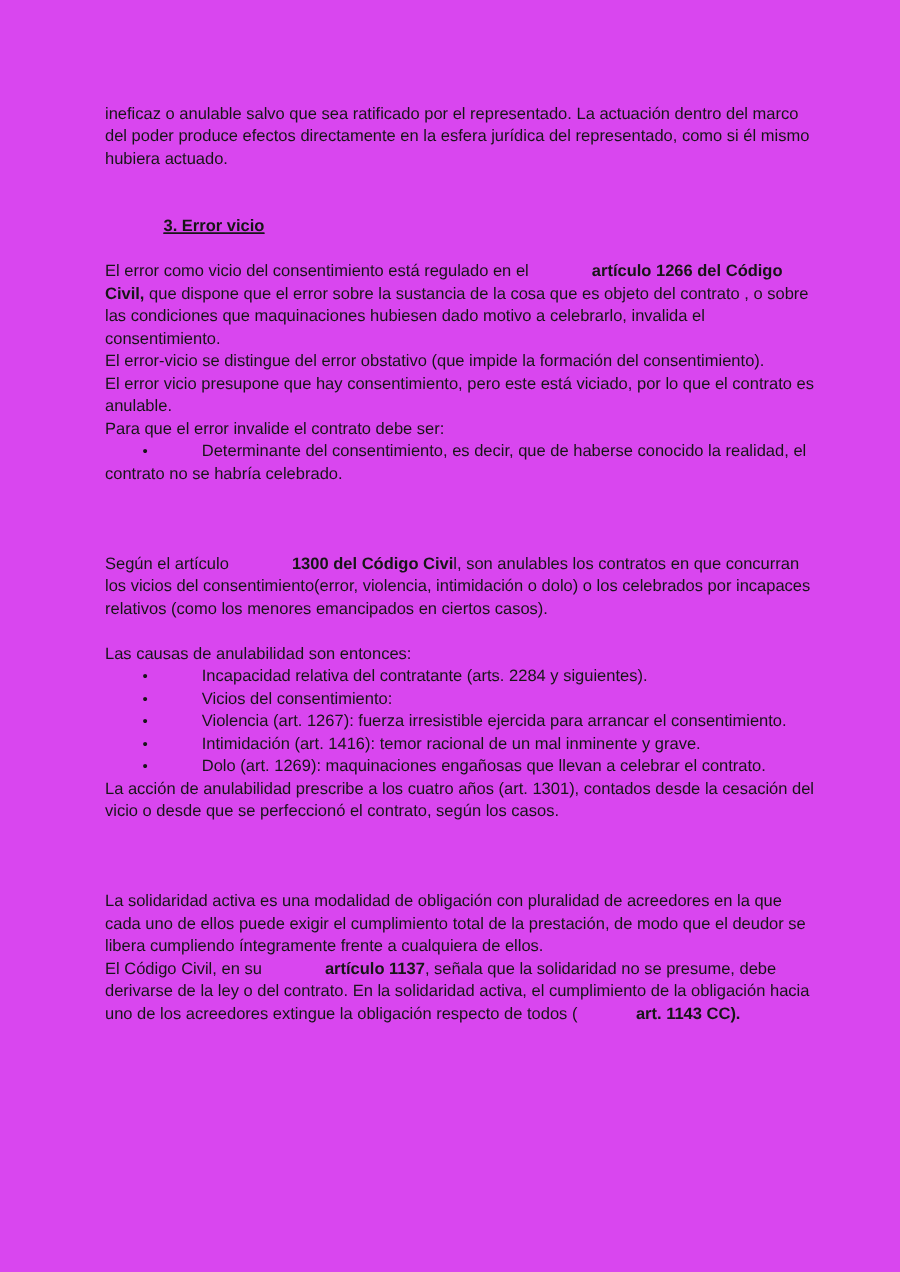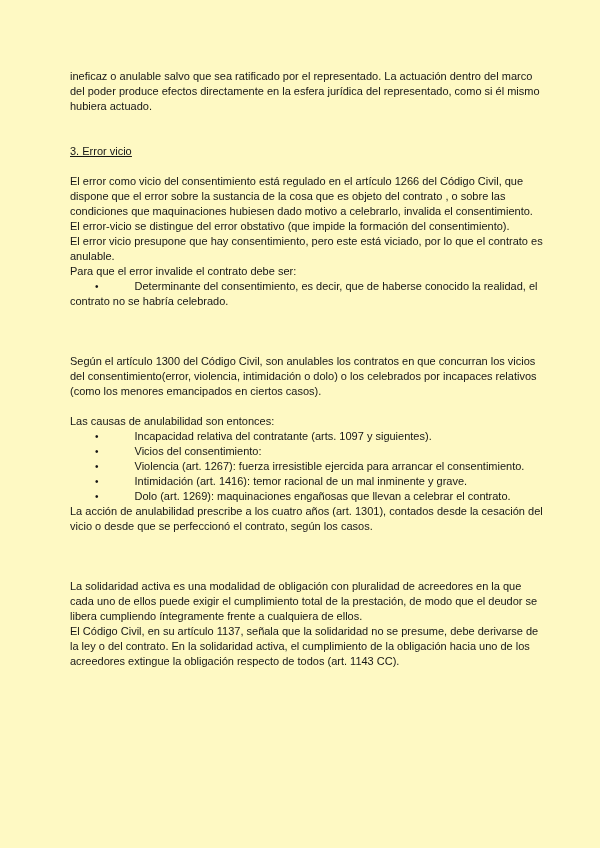--- a/index.html
+++ b/index.html
@@ -4,21 +4,21 @@
 <style>
   html, body {
     margin: 0;
     padding: 0;
     background: #ffffff;
   }
   .page {
     position: relative;
     width: 600px;
     height: 848px;
-    background: #fef9c3;
+    background: #d946ef;
     box-sizing: border-box;
     padding: 69px 54px 0 70px;
     font-family: "Liberation Sans", sans-serif;
     font-size: 11px;
     line-height: 15px;
     color: #161616;
     overflow: hidden;
   }
   p {
     margin: 0;
@@ -33,21 +33,22 @@
     text-indent: 25px;
   }
   .bullet .marker {
     font-size: 10px;
   }
   .bullet .gap {
     display: inline-block;
     width: 36px;
   }
   .bold {
-    font-weight: 400;
+    font-weight: 700;
+    margin-left: 39px;
   }
   .underline {
     text-decoration: underline;
   }
   .spacer {
     width: 100%;
   }
 </style>
 </head>
 <body>
@@ -60,21 +61,21 @@
     <p class="para"><span>El error como vicio del consentimiento está regulado en el </span><span class="bold">artículo 1266 del Código Civil,</span><span> que dispone que el error sobre la sustancia de la cosa que es objeto del contrato , o sobre las condiciones que maquinaciones hubiesen dado motivo a celebrarlo, invalida el consentimiento.</span></p>
     <p class="para"><span>El error-vicio se distingue del error obstativo (que impide la formación del consentimiento).</span></p>
     <p class="para"><span>El error vicio presupone que hay consentimiento, pero este está viciado, por lo que el contrato es anulable.</span></p>
     <p class="para"><span>Para que el error invalide el contrato debe ser:</span></p>
     <p class="bullet"><span class="marker">•</span><span class="gap"></span><span>Determinante del consentimiento, es decir, que de haberse conocido la realidad, el contrato no se habría celebrado.</span></p>
     <div class="spacer" style="height: 30px;"></div>
     <div class="spacer" style="height: 15px;"></div>
     <p class="para"><span>Según el artículo </span><span class="bold">1300 del Código Civi</span><span>l, son anulables los contratos en que concurran los vicios del consentimiento(error, violencia, intimidación o dolo) o los celebrados por incapaces relativos (como los menores emancipados en ciertos casos).</span></p>
     <div class="spacer" style="height: 15px;"></div>
     <p class="para"><span>Las causas de anulabilidad son entonces:</span></p>
-    <p class="bullet"><span class="marker">•</span><span class="gap"></span><span>Incapacidad relativa del contratante (arts. 1097 y siguientes).</span></p>
+    <p class="bullet"><span class="marker">•</span><span class="gap"></span><span>Incapacidad relativa del contratante (arts. 2284 y siguientes).</span></p>
     <p class="bullet"><span class="marker">•</span><span class="gap"></span><span>Vicios del consentimiento:</span></p>
     <p class="bullet"><span class="marker">•</span><span class="gap"></span><span>Violencia (art. 1267): fuerza irresistible ejercida para arrancar el consentimiento.</span></p>
     <p class="bullet"><span class="marker">•</span><span class="gap"></span><span>Intimidación (art. 1416): temor racional de un mal inminente y grave.</span></p>
     <p class="bullet"><span class="marker">•</span><span class="gap"></span><span>Dolo (art. 1269): maquinaciones engañosas que llevan a celebrar el contrato.</span></p>
     <p class="para"><span>La acción de anulabilidad prescribe a los cuatro años (art. 1301), contados desde la cesación del vicio o desde que se perfeccionó el contrato, según los casos.</span></p>
     <div class="spacer" style="height: 30px;"></div>
     <div class="spacer" style="height: 15px;"></div>
     <p class="para"><span>La solidaridad activa es una modalidad de obligación con pluralidad de acreedores en la que cada uno de ellos puede exigir el cumplimiento total de la prestación, de modo que el deudor se libera cumpliendo íntegramente frente a cualquiera de ellos.</span></p>
     <p class="para"><span>El Código Civil, en su </span><span class="bold">artículo 1137</span><span>, señala que la solidaridad no se presume, debe derivarse de la ley o del contrato. En la solidaridad activa, el cumplimiento de la obligación hacia uno de los acreedores extingue la obligación respecto de todos (</span><span class="bold">art. 1143 CC).</span></p>
   </div>

